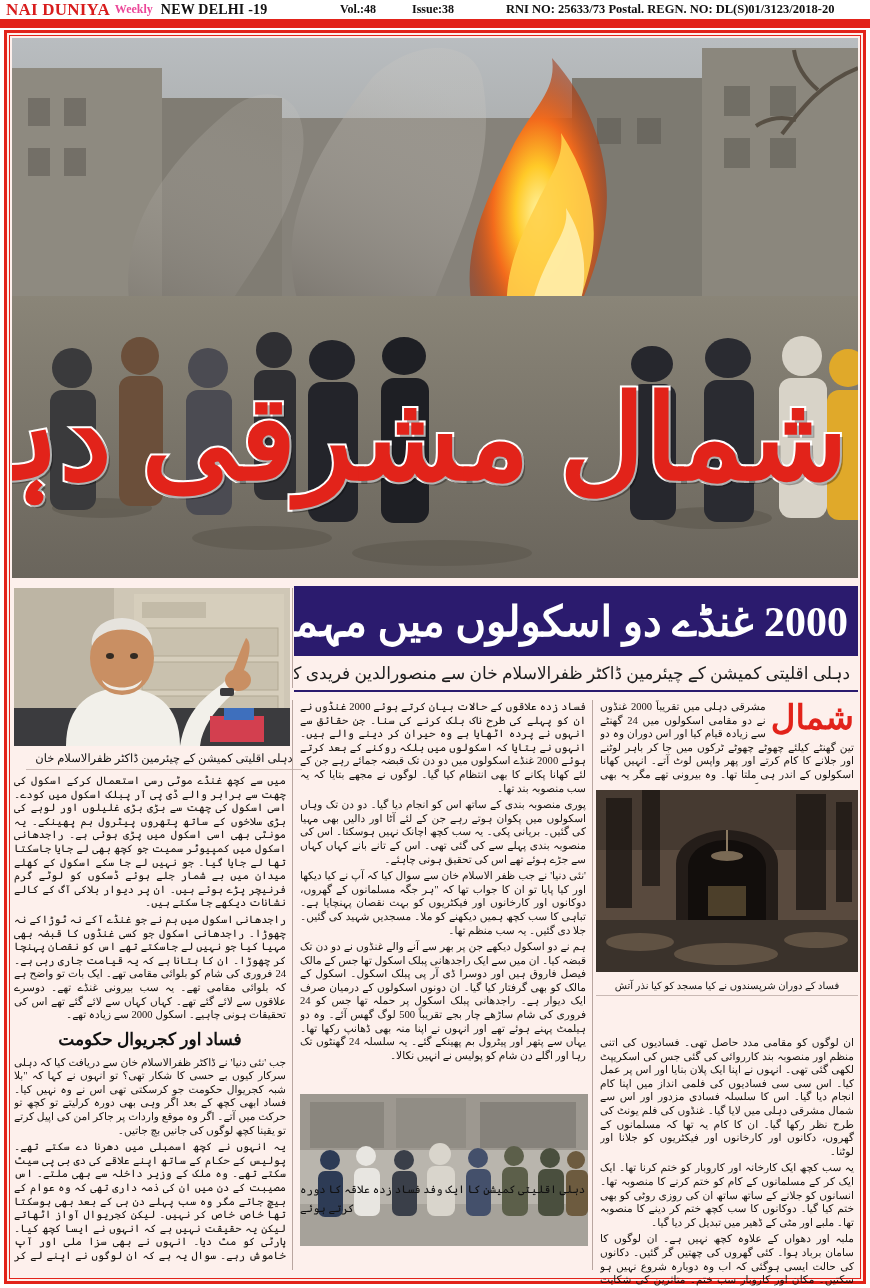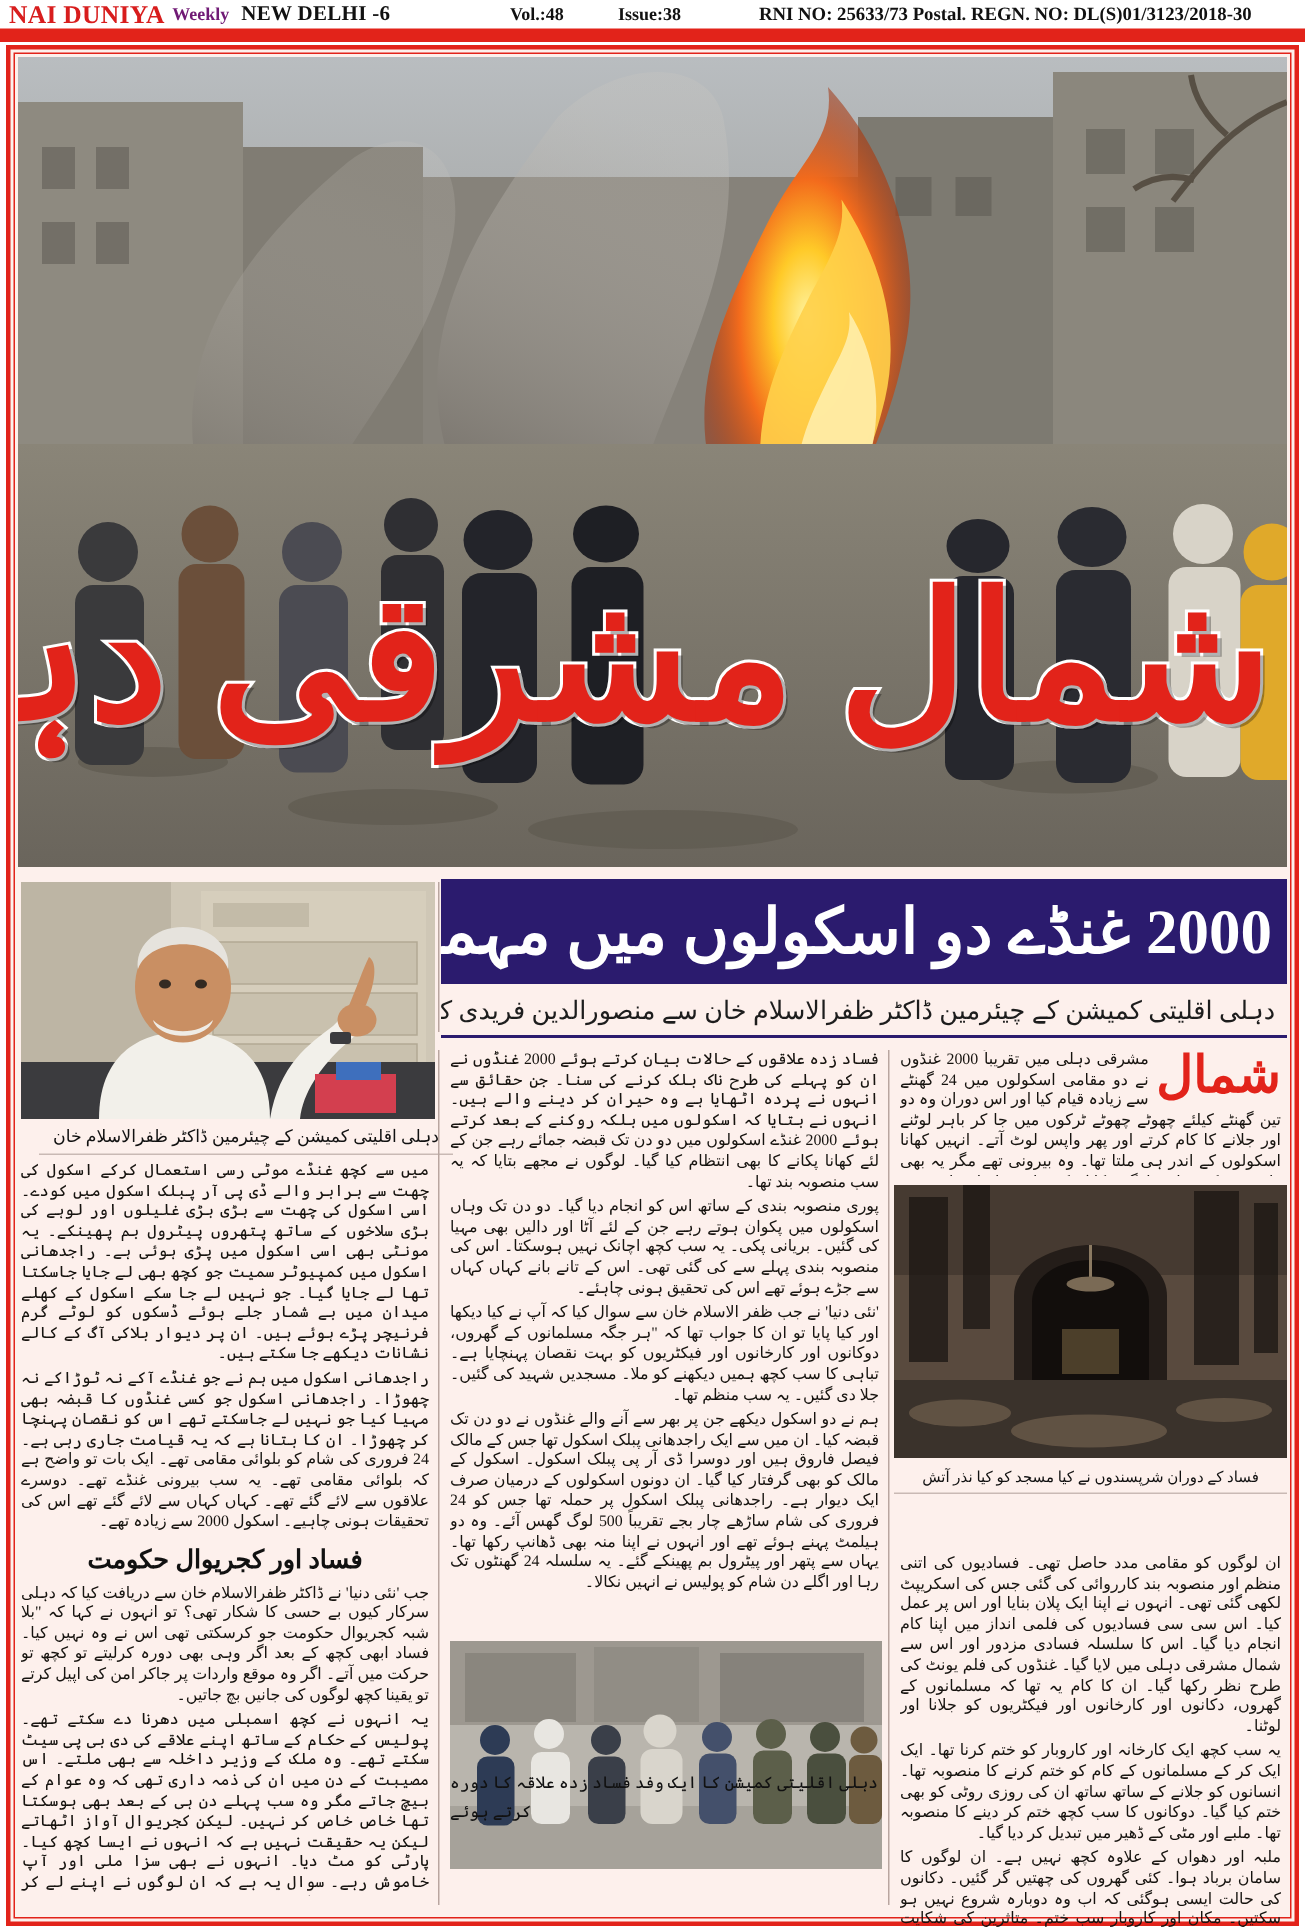--- a/index.html
+++ b/index.html
@@ -16,21 +16,21 @@
     position: absolute; left: 0; top: 0; width: 870px; height: 19px;
     display: flex; align-items: center;
     padding: 0 6px;
     background: #ffffff;
   }
   .mh-title {
     font-family: "Liberation Serif", serif;
     font-weight: bold; font-size: 17px; color: #d81d1d;
     letter-spacing: .2px; line-height: 1;
   }
-  .mh-weekly { font-weight: bold; font-size: 12px; color:#701a75; margin-left: 5px; }
+  .mh-weekly { font-weight: bold; font-size: 12px; color:#ec4899; margin-left: 5px; }
   .mh-city { font-weight: bold; font-size: 14px; color:#111; margin-left: 8px; letter-spacing:.2px;}
   .mh-vol { position:absolute; left: 340px; font-weight:bold; font-size:12px; color:#111; }
   .mh-issue { position:absolute; left: 412px; font-weight:bold; font-size:12px; color:#111; }
   .mh-rni { position:absolute; left: 506px; font-weight:bold; font-size:12.5px; color:#111; white-space:nowrap;}
 
   .red-bar {
     position:absolute; left:0; top:19px; width:870px; height:9px; background:#e2231a;
   }
 
   
@@ -156,24 +156,24 @@
   }
 </style>
 </head>
 <body>
 
 <div class="page">
 
   <div class="masthead">
     <span class="mh-title">NAI DUNIYA</span>
     <span class="mh-weekly">Weekly</span>
-    <span class="mh-city">NEW DELHI -6</span>
+    <span class="mh-city">NEW DELHI -19</span>
     <span class="mh-vol">Vol.:48</span>
     <span class="mh-issue">Issue:38</span>
-    <span class="mh-rni">RNI NO: 25633/73 Postal. REGN. NO: DL(S)01/3123/2018-30</span>
+    <span class="mh-rni">RNI NO: 25633/73 Postal. REGN. NO: DL(S)01/3123/2018-20</span>
   </div>
   <div class="red-bar"></div>
 
   <div class="frame">
     <div class="frame-inner"></div>
   </div>
 
   <div class="hero">
     <svg width="846" height="540" viewBox="0 0 846 540" preserveAspectRatio="none">
       <defs>

